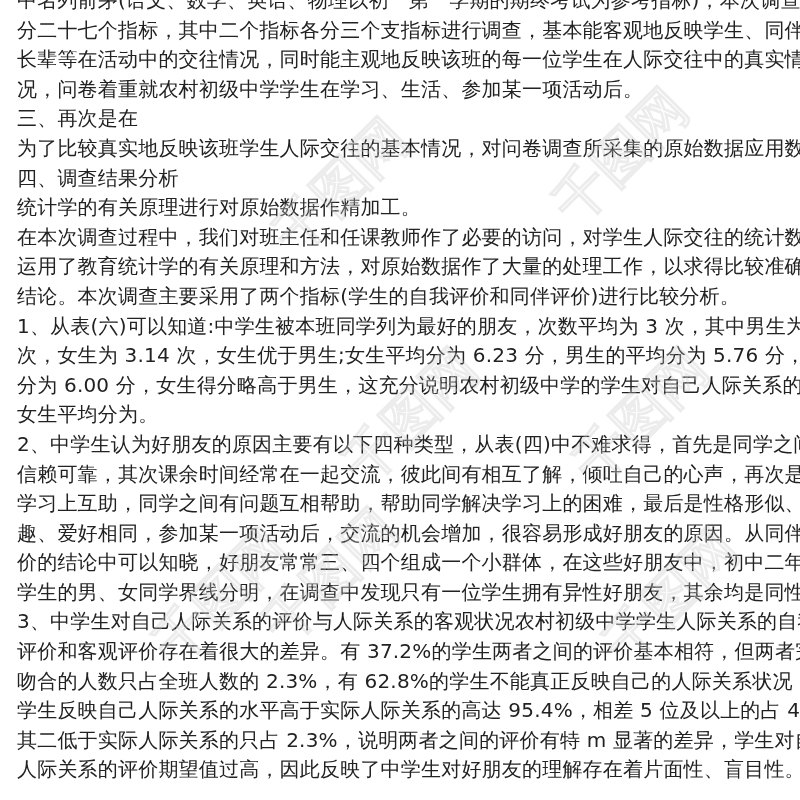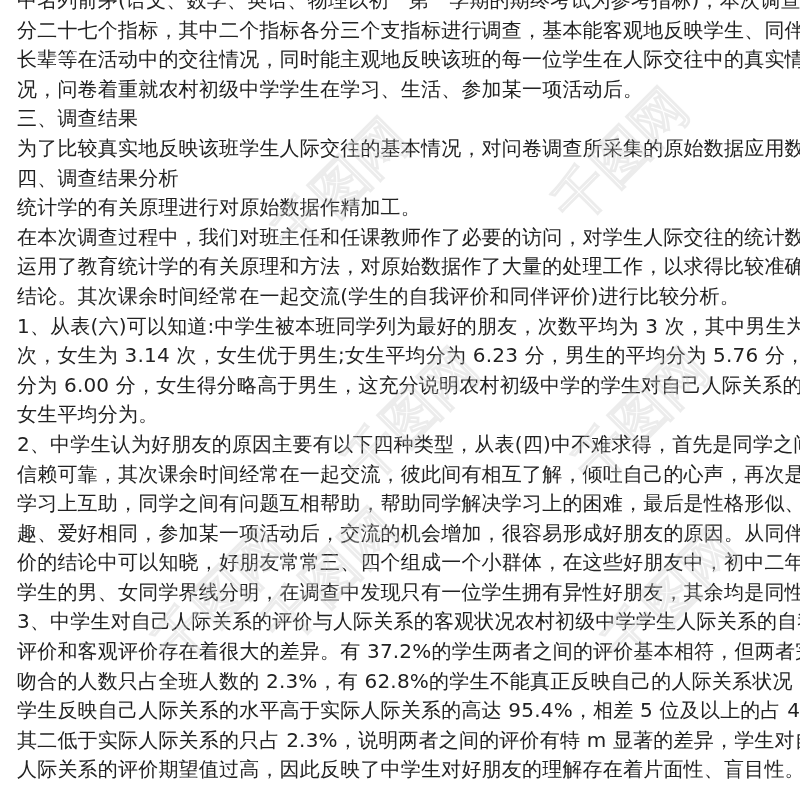--- a/index.html
+++ b/index.html
@@ -50,27 +50,27 @@
     }
   </style>
 </head>
 <body>
 
 <div class="page">
   <span class="line">中名列前茅(语文、数学、英语、物理以初一第一学期的期终考试为参考指标)，本次调查共</span>
   <span class="line">分二十七个指标，其中二个指标各分三个支指标进行调查，基本能客观地反映学生、同伴和</span>
   <span class="line">长辈等在活动中的交往情况，同时能主观地反映该班的每一位学生在人际交往中的真实情</span>
   <span class="line">况，问卷着重就农村初级中学学生在学习、生活、参加某一项活动后。</span>
-  <span class="line">三、调查结果</span>
+  <span class="line">三、再次是在</span>
   <span class="line">为了比较真实地反映该班学生人际交往的基本情况，对问卷调查所采集的原始数据应用数理</span>
   <span class="line">四、调查结果分析</span>
   <span class="line">统计学的有关原理进行对原始数据作精加工。</span>
   <span class="line">在本次调查过程中，我们对班主任和任课教师作了必要的访问，对学生人际交往的统计数据</span>
   <span class="line">运用了教育统计学的有关原理和方法，对原始数据作了大量的处理工作，以求得比较准确的</span>
-  <span class="line">结论。其次课余时间经常在一起交流(学生的自我评价和同伴评价)进行比较分析。</span>
+  <span class="line">结论。本次调查主要采用了两个指标(学生的自我评价和同伴评价)进行比较分析。</span>
   <span class="line">1、从表(六)可以知道:中学生被本班同学列为最好的朋友，次数平均为 3 次，其中男生为 2.86</span>
   <span class="line">次，女生为 3.14 次，女生优于男生;女生平均分为 6.23 分，男生的平均分为 5.76 分，平均得</span>
   <span class="line">分为 6.00 分，女生得分略高于男生，这充分说明农村初级中学的学生对自己人际关系的总</span>
   <span class="line">女生平均分为。</span>
   <span class="line">2、中学生认为好朋友的原因主要有以下四种类型，从表(四)中不难求得，首先是同学之间要</span>
   <span class="line">信赖可靠，其次课余时间经常在一起交流，彼此间有相互了解，倾吐自己的心声，再次是在</span>
   <span class="line">学习上互助，同学之间有问题互相帮助，帮助同学解决学习上的困难，最后是性格形似、兴</span>
   <span class="line">趣、爱好相同，参加某一项活动后，交流的机会增加，很容易形成好朋友的原因。从同伴评</span>
   <span class="line">价的结论中可以知晓，好朋友常常三、四个组成一个小群体，在这些好朋友中，初中二年级</span>
   <span class="line">学生的男、女同学界线分明，在调查中发现只有一位学生拥有异性好朋友，其余均是同性朋</span>

